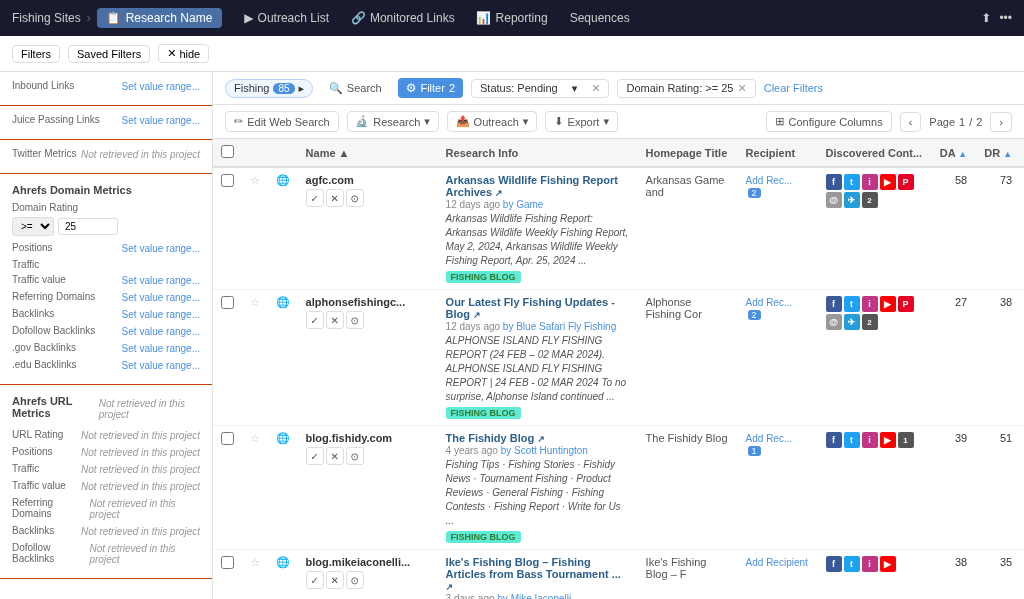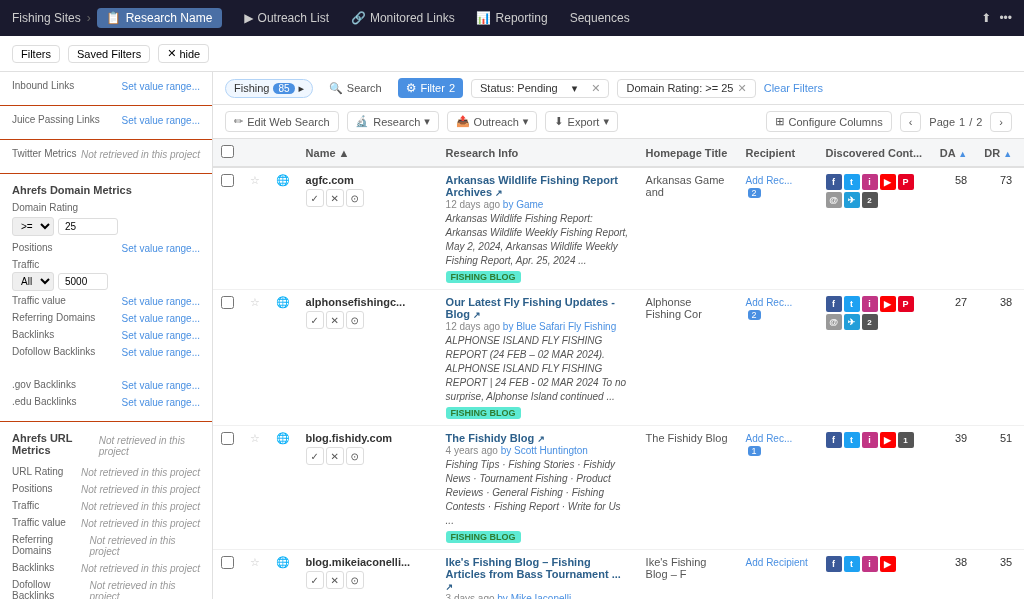--- a/index.html
+++ b/index.html
@@ -190,43 +190,37 @@
         <select class="dr-select">
           <option>&gt;=</option><option>&lt;=</option><option>=</option>
         </select>
         <input class="dr-input" type="text" value="25" style="">
       </div>
       <div class="sidebar-row" style="margin-top:6px;">
         <span class="sidebar-label">Positions</span>
         <span class="sidebar-link">Set value range...</span>
       </div>
       <div class="sidebar-label" style="margin-top:4px;">Traffic</div>
-      <div class="traffic-row" style="margin-top:2px;">
-        <select class="traffic-select">
-          <option>All</option><option>&gt;=</option><option>&lt;=</option>
-        </select>
-        <input class="traffic-input" type="text" value="5000" style="">
-      </div>
       <div class="sidebar-row" style="margin-top:4px;">
         <span class="sidebar-label">Traffic value</span>
         <span class="sidebar-link">Set value range...</span>
       </div>
       <div class="sidebar-row" style="margin-top:4px;">
         <span class="sidebar-label">Referring Domains</span>
         <span class="sidebar-link">Set value range...</span>
       </div>
       <div class="sidebar-row" style="margin-top:4px;">
         <span class="sidebar-label">Backlinks</span>
         <span class="sidebar-link">Set value range...</span>
       </div>
       <div class="sidebar-row" style="margin-top:4px;">
         <span class="sidebar-label">Dofollow Backlinks</span>
         <span class="sidebar-link">Set value range...</span>
       </div>
-      <div class="sidebar-row" style="margin-top:20px;">
+      <div class="sidebar-row" style="margin-top:4px;">
         <span class="sidebar-label">.gov Backlinks</span>
         <span class="sidebar-link">Set value range...</span>
       </div>
       <div class="sidebar-row" style="margin-top:4px;">
         <span class="sidebar-label">.edu Backlinks</span>
         <span class="sidebar-link">Set value range...</span>
       </div>
     </div>
     <div class="sidebar-section">
       <div class="sidebar-row">

